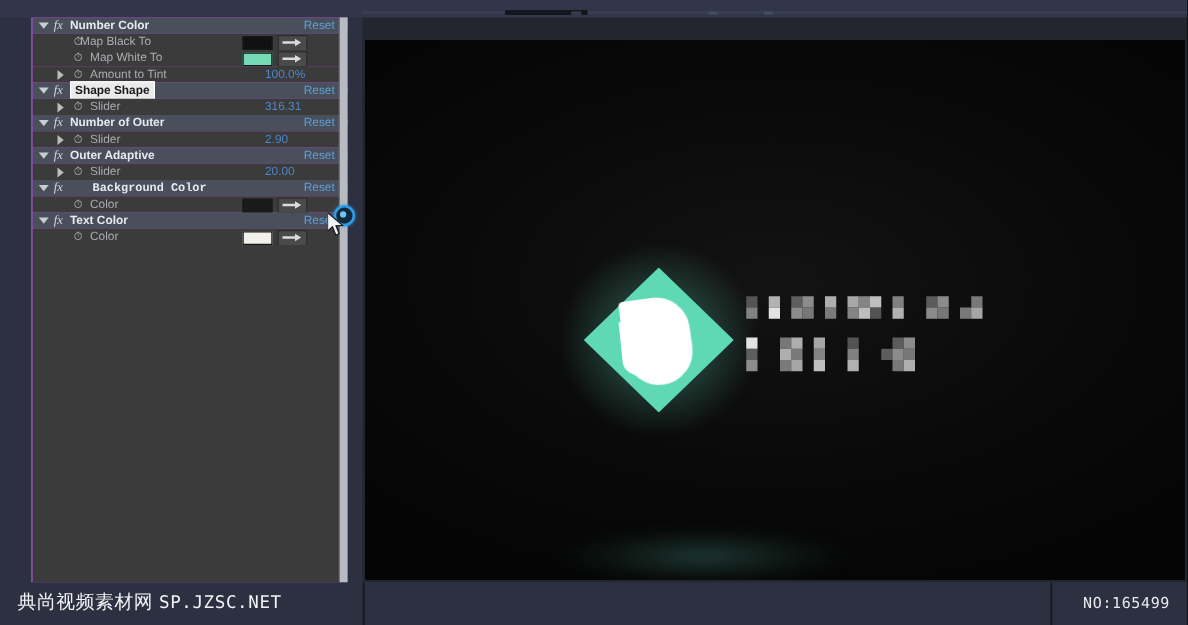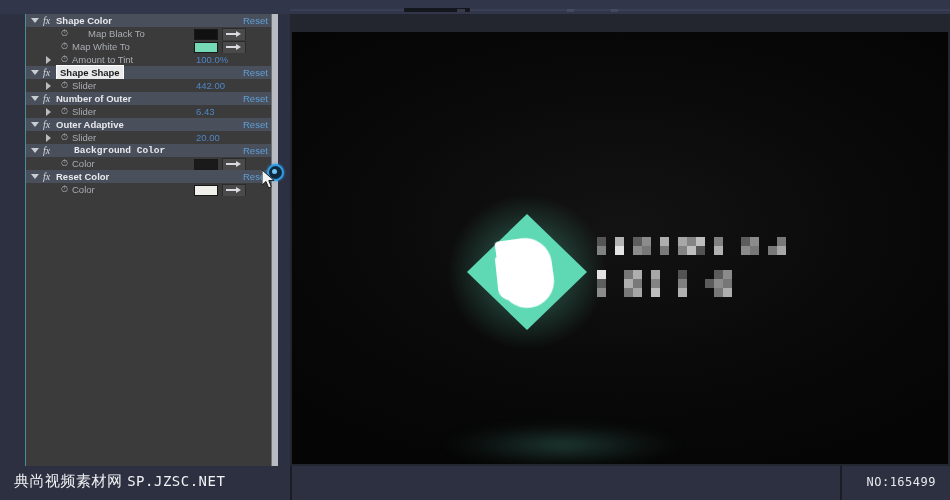--- a/index.html
+++ b/index.html
@@ -13,41 +13,41 @@
   
   .topstrip{position:absolute;left:0;top:0;width:950px;height:14px;background:#31364a;}
   .topstrip .tabline{position:absolute;left:290px;top:9px;width:660px;height:2px;background:#3a3f55;}
   .topstrip .tabactive{position:absolute;left:404px;top:8px;width:66px;height:4px;background:#14161d;border-radius:1px;}
   .topstrip .dot1{position:absolute;left:457px;top:9px;width:8px;height:3px;background:#555a70;opacity:.55;}
   .topstrip .dot2{position:absolute;left:567px;top:9px;width:7px;height:3px;background:#555a70;opacity:.45;}
   .topstrip .dot3{position:absolute;left:611px;top:9px;width:7px;height:3px;background:#555a70;opacity:.45;}
 
   
   .panel{position:absolute;left:0;top:14px;width:290px;height:452px;background:#2c3040;}
-  .panel-inner{position:absolute;left:26px;top:0px;width:252px;height:452px;background:#d946ef;overflow:hidden;text-align:right;}
+  .panel-inner{position:absolute;left:26px;top:0px;width:252px;height:452px;background:#d946ef;overflow:hidden;}
   .panel-leftrule{position:absolute;left:25px;top:0;width:1px;height:452px;background:#4d8d95;}
   .panel-rightrule{position:absolute;left:271px;top:0;width:1px;height:452px;background:#6f7378;}
   .panel-scroll{position:absolute;left:272px;top:0;width:6px;height:452px;background:#b8bcc2;}
 
   .row{position:absolute;left:0;width:252px;height:13px;font-size:9.5px;line-height:13px;white-space:nowrap;}
   .row.hdr{background:#4a4f5c;}
   .row.sub{background:#3b3b3b;}
 
   .tri{position:absolute;width:0;height:0;border-left:4px solid transparent;border-right:4px solid transparent;
        border-top:5px solid #c9ccd1;top:4px;}
   .tri.r{border-top:4px solid transparent;border-bottom:4px solid transparent;border-left:5px solid #b9bcc1;border-right:0;top:3px;}
   .fx{position:absolute;top:0;font-family:"Liberation Serif", serif;font-style:italic;font-size:10px;color:#d8dade;}
   .stop{position:absolute;top:2px;width:9px;height:9px;color:#b8bbc0;font-size:9px;line-height:9px;}
   .nm{position:absolute;color:#e7e9ec;font-weight:bold;font-size:9.5px;}
   .nm.plain{font-weight:normal;color:#a9acb2;}
   .nm.sel{background:#e9eaec;color:#1b1b1b;font-weight:bold;padding:0 3px;border:1px solid #ffffff;
           top:-1px;line-height:13px;height:13px;}
   .reset{position:absolute;left:180px;color:#5e9fd4;font-size:9.5px;padding-left:37px;}
   .about{position:absolute;left:250px;color:#5e9fd4;font-size:9.5px;}
-  .val{position:absolute;left:170px;color:#4f86c6;font-size:9.5px;}
+  .val{position:absolute;left:186px;color:#4f86c6;font-size:9.5px;}
 
   .swatch{position:absolute;left:168px;top:2px;width:22px;height:9px;border:1px solid #16181a;}
   .eyed{position:absolute;left:196px;top:1px;width:22px;height:11px;background:#4a4a4a;border:1px solid #2b2b2b;}
   .eyed:before{content:"";position:absolute;left:3px;top:4px;width:12px;height:2px;background:#d8dade;}
   .eyed:after{content:"";position:absolute;left:13px;top:2px;width:0;height:0;
               border-top:3px solid transparent;border-bottom:3px solid transparent;border-left:5px solid #d8dade;}
 
   
   .bluecirc{position:absolute;left:267px;top:150px;width:13px;height:13px;border-radius:50%;
             border:2px solid #2f9ce8;background:#0f2a3d;box-shadow:0 0 3px rgba(47,156,232,.85);}
@@ -106,27 +106,27 @@
     <div class="dot2"></div>
     <div class="dot3"></div>
   </div>
 
   <div class="panel">
     <div class="panel-leftrule"></div>
     <div class="panel-inner" id="fx-list">
         <div class="row hdr" style="top: 0px;">
           <span class="tri" style="left: 5px;"></span>
           <span class="fx" style="left: 17px;">fx</span>
-          <span class="nm" style="left: 30px;">Shape Color</span>
+          <span class="nm" style="left: 30px;">Number Color</span>
           <span class="reset">Reset</span>
           <span class="about">Abo</span>
         </div>
         <div class="row sub" style="top: 13px;">
           <span class="stop" style="left: 33px;">⏱</span>
-          <span class="nm plain" style="left: 62px;">Map Black To</span>
+          <span class="nm plain" style="left: 38px;">Map Black To</span>
           <span class="swatch" style="background: rgb(17, 17, 17);"></span>
           <span class="eyed"></span>
         </div>
         <div class="row sub" style="top: 26px;">
           <span class="stop" style="left: 33px;">⏱</span>
           <span class="nm plain" style="left: 46px;">Map White To</span>
           <span class="swatch" style="background: rgb(116, 217, 180);"></span>
           <span class="eyed"></span>
         </div>
         <div class="row sub" style="top: 39px;">
@@ -139,34 +139,34 @@
           <span class="tri" style="left: 5px;"></span>
           <span class="fx" style="left: 17px;">fx</span>
           <span class="nm sel" style="left: 30px;">Shape Shape</span>
           <span class="reset">Reset</span>
           <span class="about">Abo</span>
         </div>
         <div class="row sub" style="top: 65px;">
           <span class="tri r" style="left: 20px;"></span>
           <span class="stop" style="left: 33px;">⏱</span>
           <span class="nm plain" style="left: 46px;">Slider</span>
-          <span class="val">442.00</span>
+          <span class="val">316.31</span>
         </div>
         <div class="row hdr" style="top: 78px;">
           <span class="tri" style="left: 5px;"></span>
           <span class="fx" style="left: 17px;">fx</span>
           <span class="nm" style="left: 30px;">Number of Outer</span>
           <span class="reset">Reset</span>
           <span class="about">Abo</span>
         </div>
         <div class="row sub" style="top: 91px;">
           <span class="tri r" style="left: 20px;"></span>
           <span class="stop" style="left: 33px;">⏱</span>
           <span class="nm plain" style="left: 46px;">Slider</span>
-          <span class="val">6.43</span>
+          <span class="val">2.90</span>
         </div>
         <div class="row hdr" style="top: 104px;">
           <span class="tri" style="left: 5px;"></span>
           <span class="fx" style="left: 17px;">fx</span>
           <span class="nm" style="left: 30px;">Outer Adaptive</span>
           <span class="reset">Reset</span>
           <span class="about">Abo</span>
         </div>
         <div class="row sub" style="top: 117px;">
           <span class="tri r" style="left: 20px;"></span>
@@ -183,21 +183,21 @@
         </div>
         <div class="row sub" style="top: 143px;">
           <span class="stop" style="left: 33px;">⏱</span>
           <span class="nm plain" style="left: 46px;">Color</span>
           <span class="swatch" style="background: rgb(26, 26, 26);"></span>
           <span class="eyed"></span>
         </div>
         <div class="row hdr" style="top: 156px;">
           <span class="tri" style="left: 5px;"></span>
           <span class="fx" style="left: 17px;">fx</span>
-          <span class="nm" style="left: 30px;">Reset Color</span>
+          <span class="nm" style="left: 30px;">Text Color</span>
           <span class="reset">Reset</span>
           <span class="about">Abo</span>
         </div>
         <div class="row sub" style="top: 169px;">
           <span class="stop" style="left: 33px;">⏱</span>
           <span class="nm plain" style="left: 46px;">Color</span>
           <span class="swatch" style="background: rgb(242, 240, 234);"></span>
           <span class="eyed"></span>
         </div>
         <div style="position: absolute; left: 0px; top: 182px; width: 252px; height: 270px; background: rgb(59, 59, 59);"></div>

